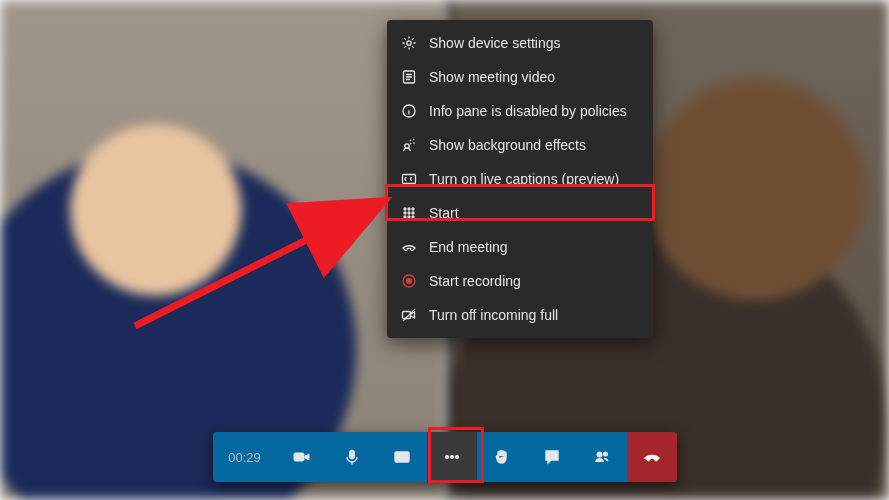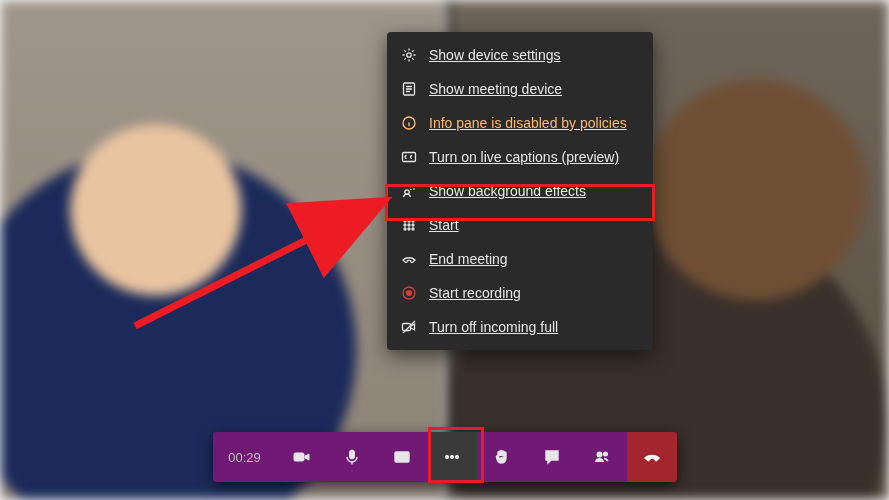--- a/index.html
+++ b/index.html
@@ -22,39 +22,38 @@
       linear-gradient(#6f655a, #5a4e42);
   }
   .bg .half.right::before{
     content:"";position:absolute;left:0;top:0;width:6px;height:100%;background:#2c2c2c;
   }
 
   
   .menu {
     position: absolute;
     left: 387px;
-    top: 32px;
+    top: 20px;
     width: 266px;
     background: #2b2a2a;
     border-radius: 4px;
     box-shadow: 0 6px 20px rgba(0,0,0,0.55);
     padding: 6px 0;
     color: #e6e6e6;
     font-size: 14px;
-    text-decoration: underline;
   }
   .menu-item {
     display: flex;
     align-items: center;
     gap: 12px;
     padding: 9px 14px;
     cursor: pointer;
     line-height: 1;
   }
-  .menu-item[data-disabled="true"] { color: #fdba74; cursor: default; }
+  .menu-item[data-disabled="true"] { color: #e5e5e5; cursor: default; }
   .menu-item .mi-icon { width: 16px; height: 16px; flex: 0 0 16px; display:flex; align-items:center; justify-content:center; }
   .menu-item .mi-icon svg { width: 16px; height: 16px; stroke: currentColor; fill: none; stroke-width: 1.3; }
   .menu-item.rec .mi-icon svg circle.outer{ stroke:#d93b3b; }
   .menu-item.rec .mi-icon svg circle.inner{ fill:#d93b3b; stroke:none; }
 
   
   .hl-box {
     position: absolute;
     border: 3px solid #ed1c24;
     pointer-events: none;
@@ -69,21 +68,21 @@
   }
   .arrow svg { width: 100%; height: 100%; overflow: visible; }
 
   
   .toolbar {
     position: absolute;
     left: 50%;
     bottom: 18px;
     transform: translateX(-50%);
     height: 50px;
-    background: #701a75;
+    background: #0369a1;
     border-radius: 4px;
     display: flex;
     align-items: stretch;
     box-shadow: 0 4px 14px rgba(0,0,0,0.6);
   }
   .toolbar .t-item {
     width: 50px;
     display: flex;
     align-items: center;
     justify-content: center;
@@ -122,53 +121,53 @@
     <span>Show device settings</span>
   </div>
 
   <div class="menu-item">
     <span class="mi-icon">
       <svg viewBox="0 0 16 16">
           <rect x="2.5" y="2" width="11" height="12" rx="1.2"></rect>
           <path d="M5 5.5h6M5 8h6M5 10.5h4"></path>
         </svg>
     </span>
-    <span>Show meeting device</span>
+    <span>Show meeting video</span>
   </div>
 
   <div class="menu-item" data-disabled="true">
     <span class="mi-icon">
       <svg viewBox="0 0 16 16">
           <circle cx="8" cy="8" r="6"></circle>
           <path d="M8 7.2v4M8 4.6v.01"></path>
         </svg>
     </span>
     <span>Info pane is disabled by policies</span>
   </div>
 
-
-  <div class="menu-item">
-    <span class="mi-icon">
-      <svg viewBox="0 0 16 16">
-          <rect x="1.5" y="3.5" width="13" height="9" rx="1.2"></rect>
-          <path d="M5.5 6.5C4.4 6.5 4 7.2 4 8s.4 1.5 1.5 1.5M11 6.5C9.9 6.5 9.5 7.2 9.5 8s.4 1.5 1.5 1.5"></path>
-        </svg>
-    </span>
-    <span>Turn on live captions (preview)</span>
-  </div>
 
   <div class="menu-item">
     <span class="mi-icon">
       <svg viewBox="0 0 16 16">
           <circle cx="6" cy="9" r="2.2"></circle>
           <path d="M2.5 14c.6-1.8 2-2.8 3.5-2.8s2.9 1 3.5 2.8"></path>
           <path d="M9 3l1 1M12 2l1 1M12.5 5.5l1 1M9.5 6l.8.8"></path>
         </svg>
     </span>
     <span>Show background effects</span>
+  </div>
+
+  <div class="menu-item">
+    <span class="mi-icon">
+      <svg viewBox="0 0 16 16">
+          <rect x="1.5" y="3.5" width="13" height="9" rx="1.2"></rect>
+          <path d="M5.5 6.5C4.4 6.5 4 7.2 4 8s.4 1.5 1.5 1.5M11 6.5C9.9 6.5 9.5 7.2 9.5 8s.4 1.5 1.5 1.5"></path>
+        </svg>
+    </span>
+    <span>Turn on live captions (preview)</span>
   </div>
 
   <div class="menu-item">
     <span class="mi-icon">
       <svg viewBox="0 0 16 16" fill="currentColor" stroke="none">
         <circle cx="4" cy="4" r="1"></circle>
           <circle cx="8" cy="4" r="1"></circle>
           <circle cx="12" cy="4" r="1"></circle>
         <circle cx="4" cy="8" r="1"></circle>
           <circle cx="8" cy="8" r="1"></circle>

